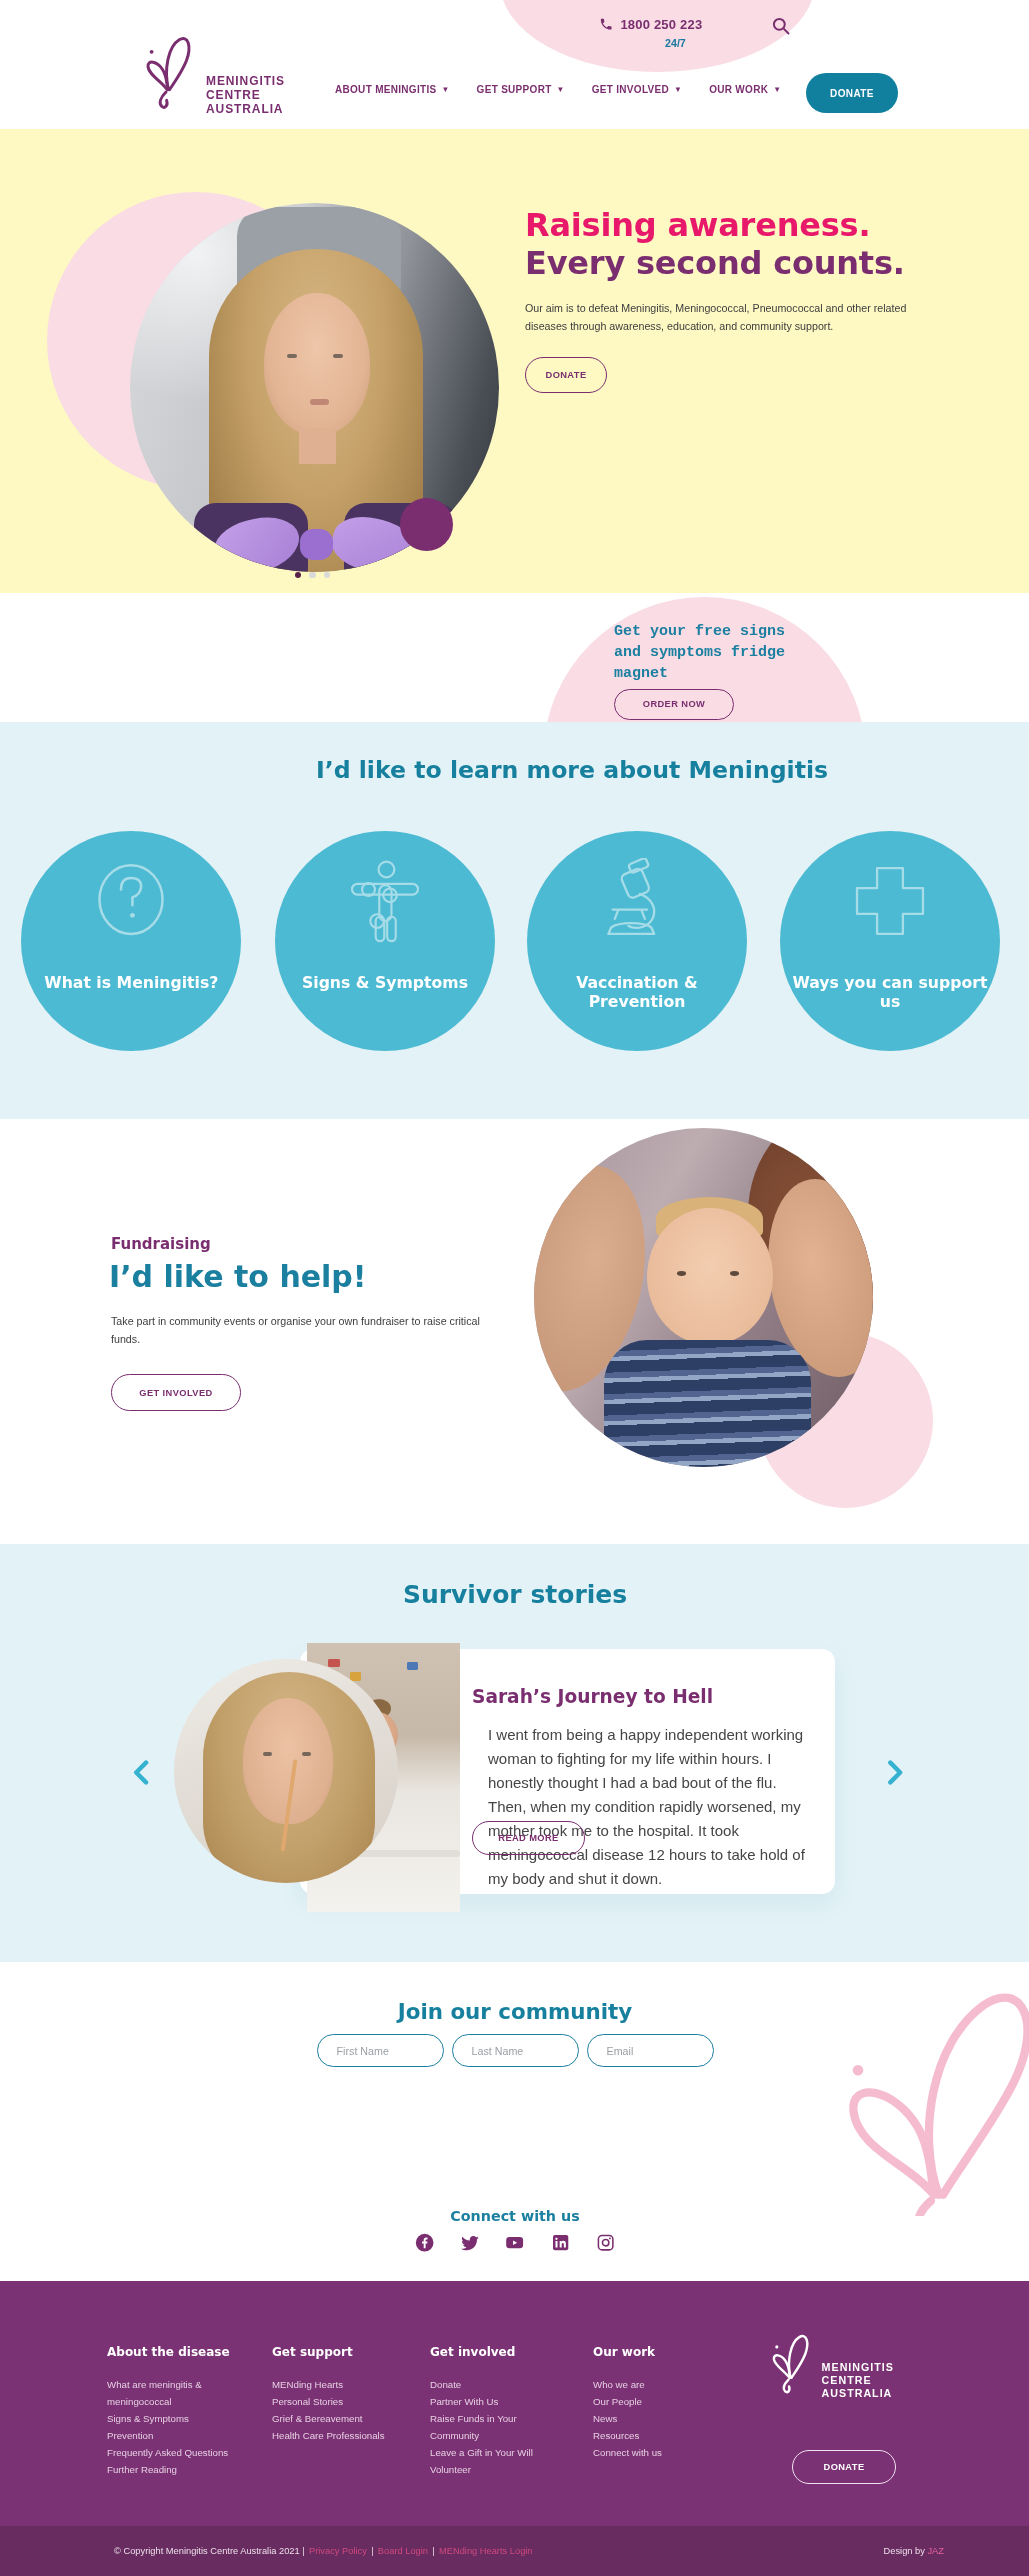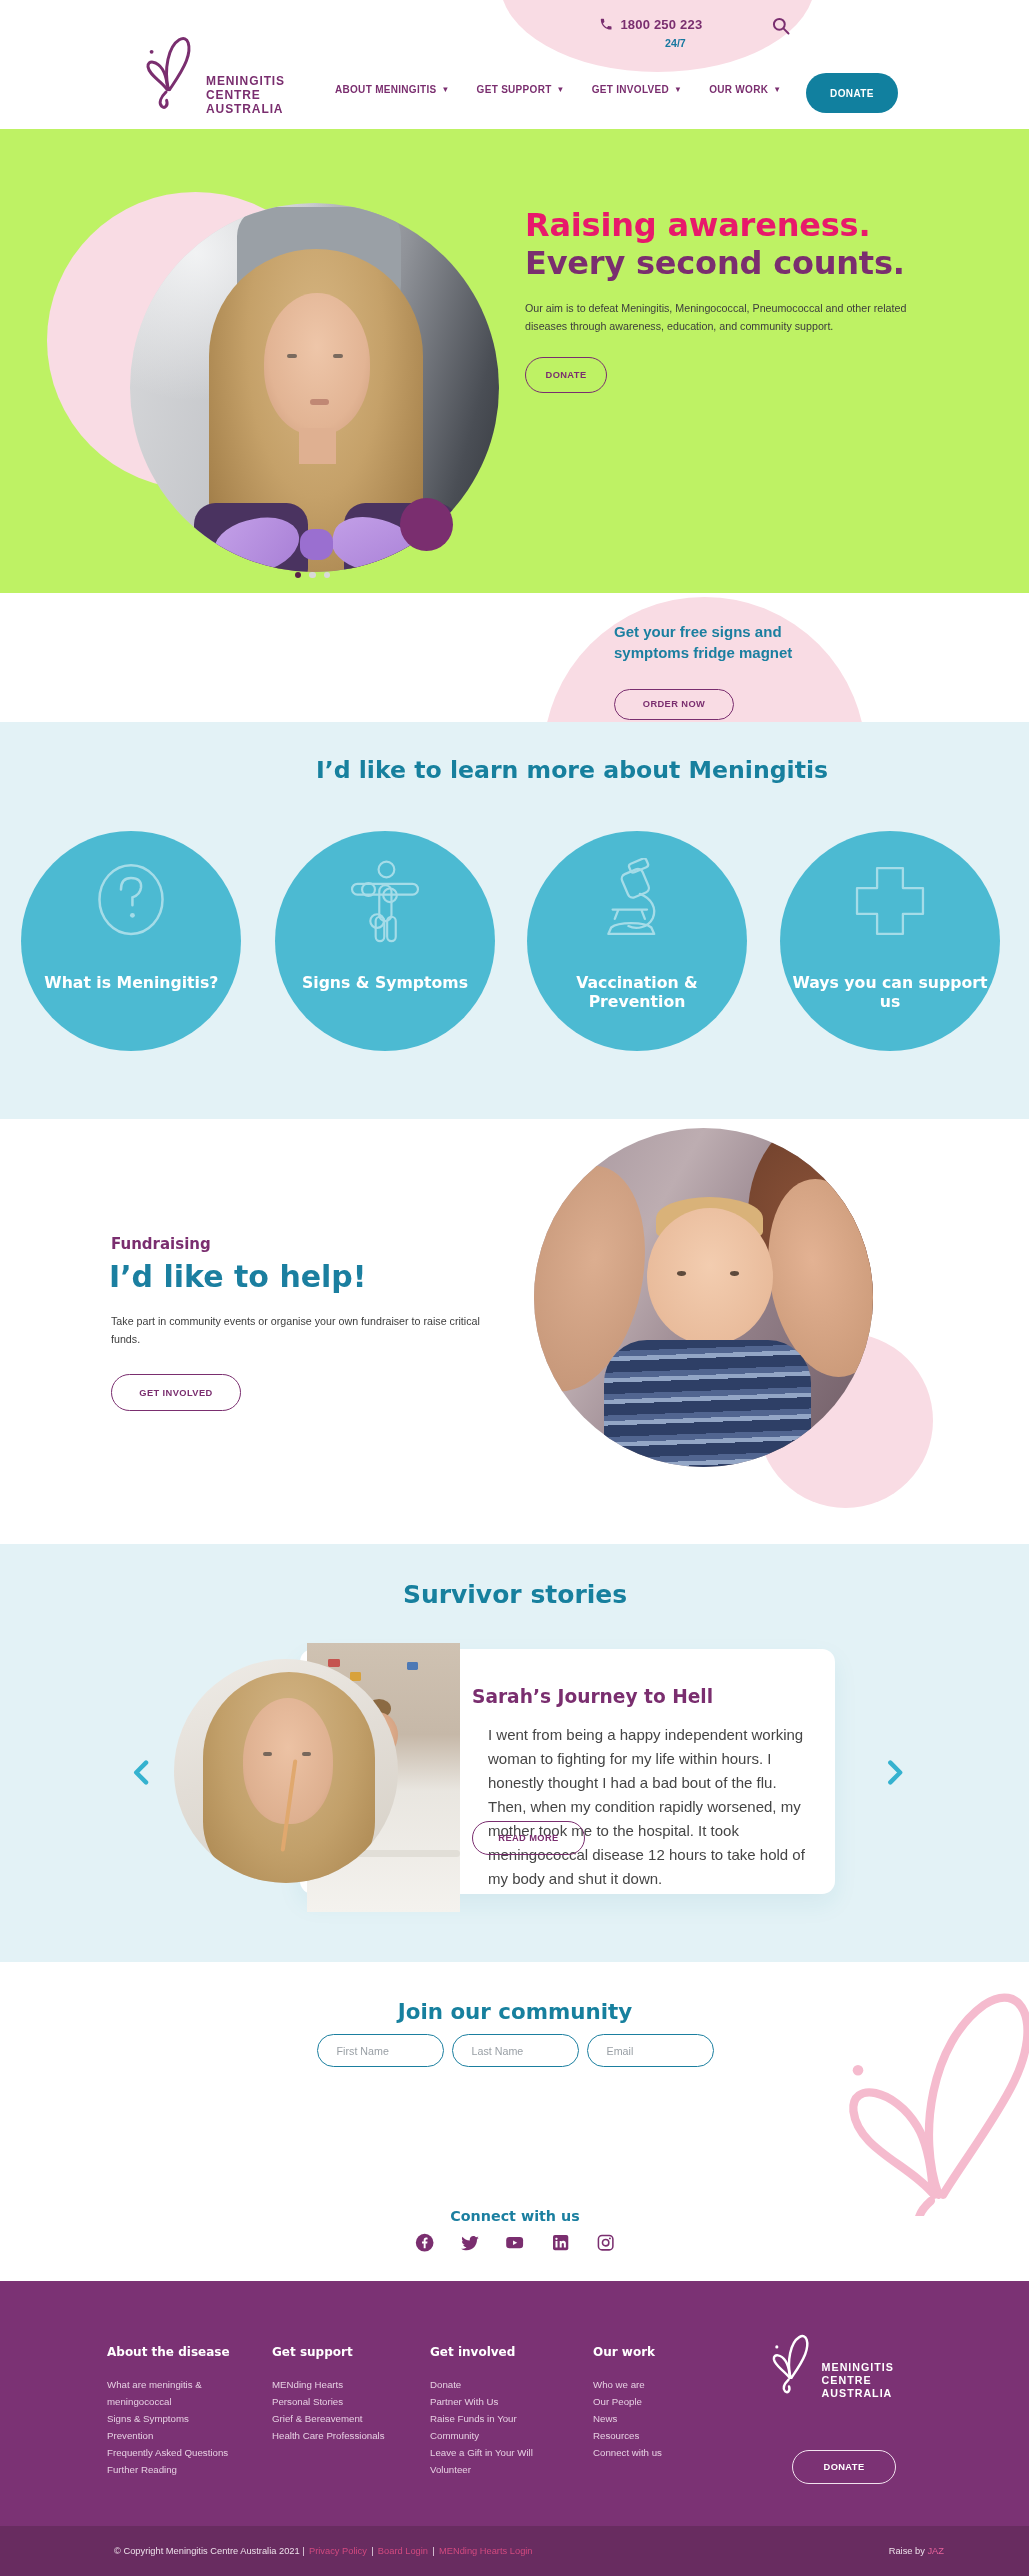--- a/index.html
+++ b/index.html
@@ -17,21 +17,21 @@
   .search-btn{left:771px;top:15.7px;width:21.4px;height:21.4px;cursor:pointer;}
   .logo{left:142px;top:29px;display:flex;align-items:flex-end;gap:10px;}
   .logo-text{color:#7A2E6F;font-weight:bold;font-size:12px;line-height:14.3px;letter-spacing:0.9px;padding-bottom:4.3px;}
   .nav{left:335px;top:84px;display:flex;align-items:center;gap:27px;}
   .nav-item{display:flex;align-items:center;gap:5px;color:#7A2E6F;font-size:10px;font-weight:bold;letter-spacing:0.3px;cursor:pointer;white-space:nowrap;}
   .caret{font-size:7.9px;color:#7A2E6F;}
   .btn-teal{left:806px;top:73px;width:92px;height:40px;background:#11809F;border:none;border-radius:20px;color:#fff;font-family:inherit;font-size:10px;font-weight:bold;letter-spacing:0.4px;cursor:pointer;}
   .btn-outline{display:inline-block;background:transparent;border:1.8px solid #7A2E6F;border-radius:18.6px;color:#7A2E6F;font-family:inherit;font-size:9.3px;font-weight:bold;letter-spacing:0.4px;cursor:pointer;}
 
   
-  #hero{top:129px;height:465px;background:#bef264;}
+  #hero{top:129px;height:465px;background:#fef9c3;}
   .hero-pink-circle{left:47px;top:63px;width:297px;height:297px;border-radius:50%;background:#F9DCE4;}
   .hero-photo{left:130px;top:74px;width:369px;height:369px;border-radius:50%;overflow:hidden;background:linear-gradient(105deg,#d9dadc 0%,#c3c5c9 38%,#8f9298 62%,#4a4e55 86%,#33363c 100%);}
   .hp-light{left:-14.3px;top:-14.3px;width:229px;height:214px;background:radial-gradient(ellipse at 35% 30%,rgba(245,246,247,.9),rgba(245,246,247,0) 70%);}
   .hp-headrest{left:107px;top:4.3px;width:164px;height:107px;background:#9aa0a6;border-radius:29px;}
   .hp-hair{left:79px;top:46px;width:214px;height:336px;background:radial-gradient(ellipse at 50% 28%,#d6b581 0%,#c5a169 45%,#a9854f 78%,#93713e 100%);border-radius:107px 107px 79px 79px;}
   .hp-face{left:134px;top:90px;width:106px;height:142px;background:radial-gradient(ellipse at 50% 38%,#eec6a9 0%,#e2b494 65%,#cb9a79 100%);border-radius:50% 50% 47% 47%;}
   .hp-eye{width:10px;height:3.6px;background:#7a6a5e;border-radius:2.1px;top:61px;}
   .hp-lips{left:46px;top:106px;width:18.6px;height:5.7px;background:#c08874;border-radius:2.9px;}
   .hp-neck{left:169px;top:225px;width:37px;height:36px;background:#dfb091;}
   .hp-shirt{top:300px;width:114px;height:86px;background:#4a3360;border-radius:21.4px;}
@@ -44,21 +44,21 @@
   .hero-copy{left:525px;top:77px;width:411px;}
   .hero-h1{font-size:32px;font-weight:800;line-height:38px;letter-spacing:-0.2px;margin:0;font-family:"DejaVu Sans", sans-serif;}
   .hero-h1 .l1{color:#E8196B;display:block;}
   .hero-h1 .l2{color:#7A2E6F;display:block;}
   .hero-p{margin:17px 0 0 0;font-size:10.7px;line-height:1.7;color:#3d3d3d;width:404px;}
   .hero-donate{margin-top:21.4px;width:82px;height:36px;}
 
   
   #magnet{top:593px;height:129px;background:#fff;overflow:hidden;}
   .magnet-circle{left:543px;top:3.6px;width:323px;height:323px;border-radius:50%;background:#F9DCE4;}
-  .magnet-text{left:71px;top:24px;width:179px;color:#1B7FA0;font-size:15px;font-weight:bold;line-height:21.4px;font-family:Liberation Sans, sans-serif;}
+  .magnet-text{left:71px;top:24px;width:179px;color:#1B7FA0;font-size:15px;font-weight:bold;line-height:21.4px;font-family:Liberation Mono, monospace;}
   .magnet-btn{left:71px;top:92px;width:120px;height:31px;}
 
   
   #learn{top:722px;height:397px;background:#E3F2F6;}
   .learn-h{left:16px;top:34px;width:1024px;text-align:center;color:#17809E;font-size:23.6px;font-weight:bold;font-family:"DejaVu Sans", sans-serif;margin-left:44px;}
   .learn-circle{top:109px;width:220px;height:220px;border-radius:50%;background:#4CBAD2;cursor:pointer;text-align:center;}
   .lc1{left:21.4px;} .lc2{left:275px;} .lc3{left:527px;} .lc4{left:780px;}
   .lc-icon{position:absolute;left:50%;top:27px;transform:translateX(-50%);}
   .lc-label{position:absolute;left:0;top:142px;width:100%;color:#fff;font-size:15.7px;font-weight:bold;line-height:19.3px;font-family:"DejaVu Sans", sans-serif;}
 
@@ -454,19 +454,19 @@
   <section id="legal">
     <div class="legal-left">
       <span>© Copyright Meningitis Centre Australia 2021 |</span>
       <a>Privacy Policy</a>
       <span>|</span>
       <a>Board Login</a>
       <span>|</span>
       <a>MENding Hearts Login</a>
     </div>
     <div class="legal-right">
-      <span>Raise by</span>
+      <span>Design by</span>
       <a>JAZ</a>
     </div>
   </section>
 
 </div>
 
 
 </body></html>

